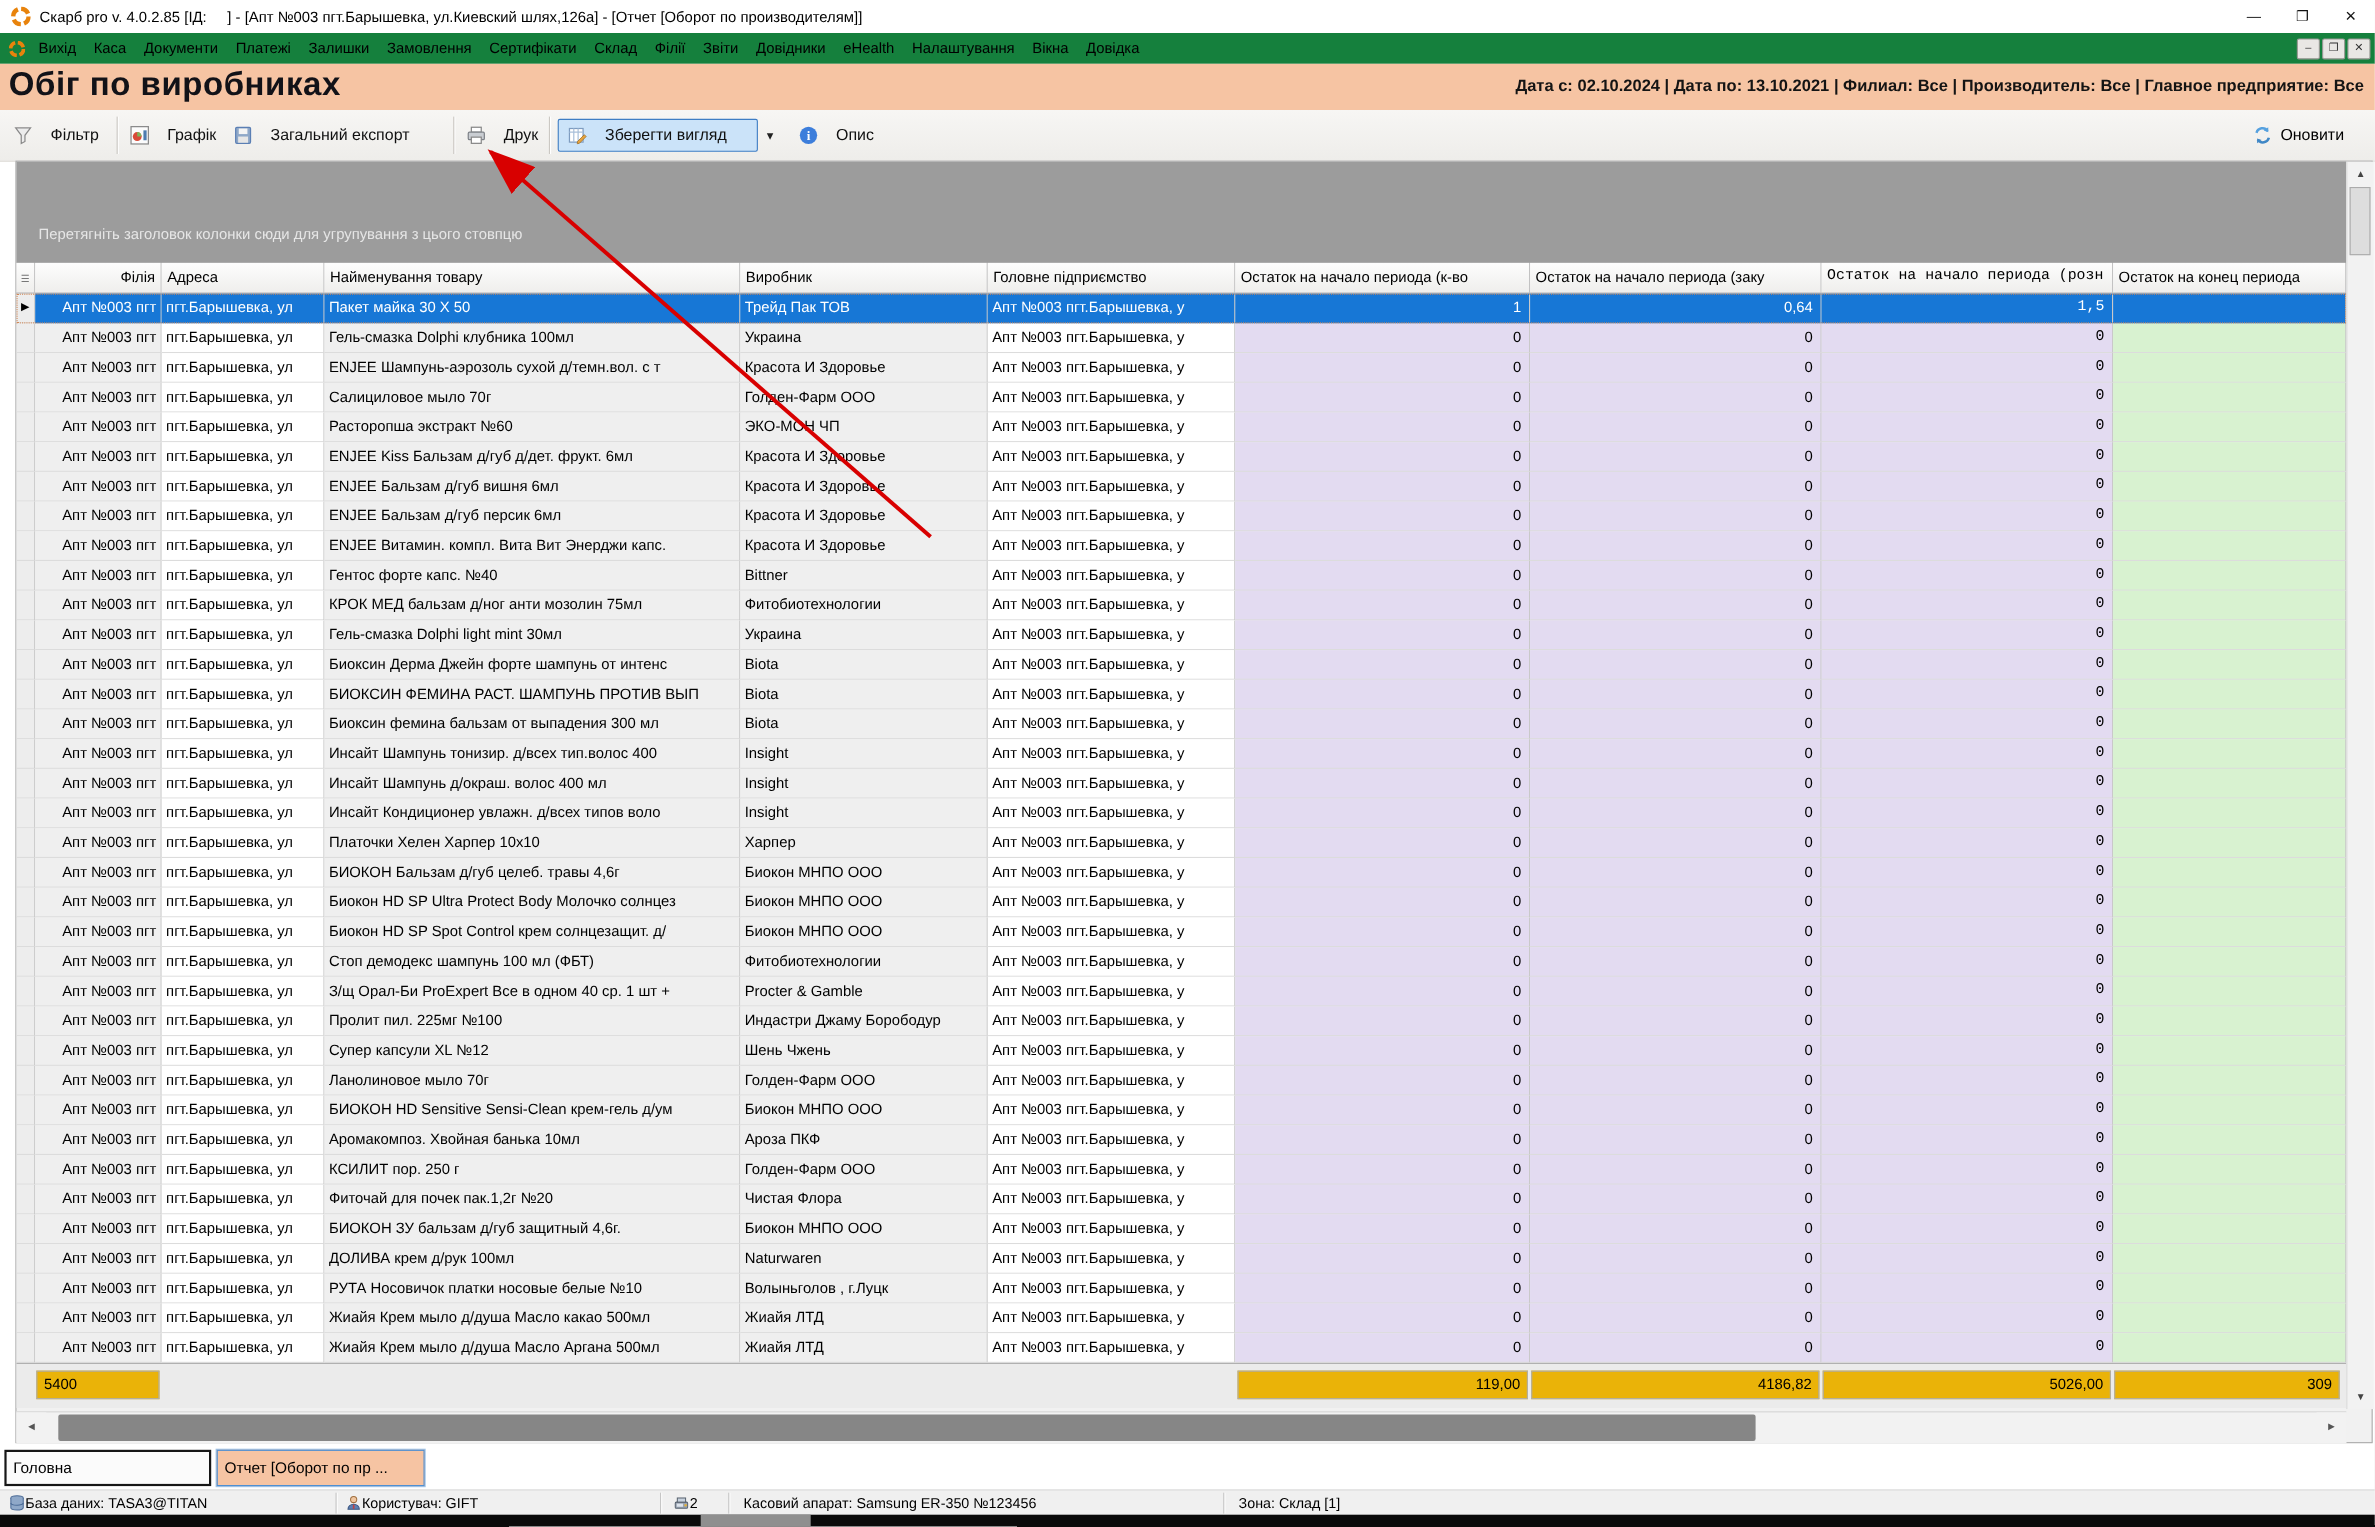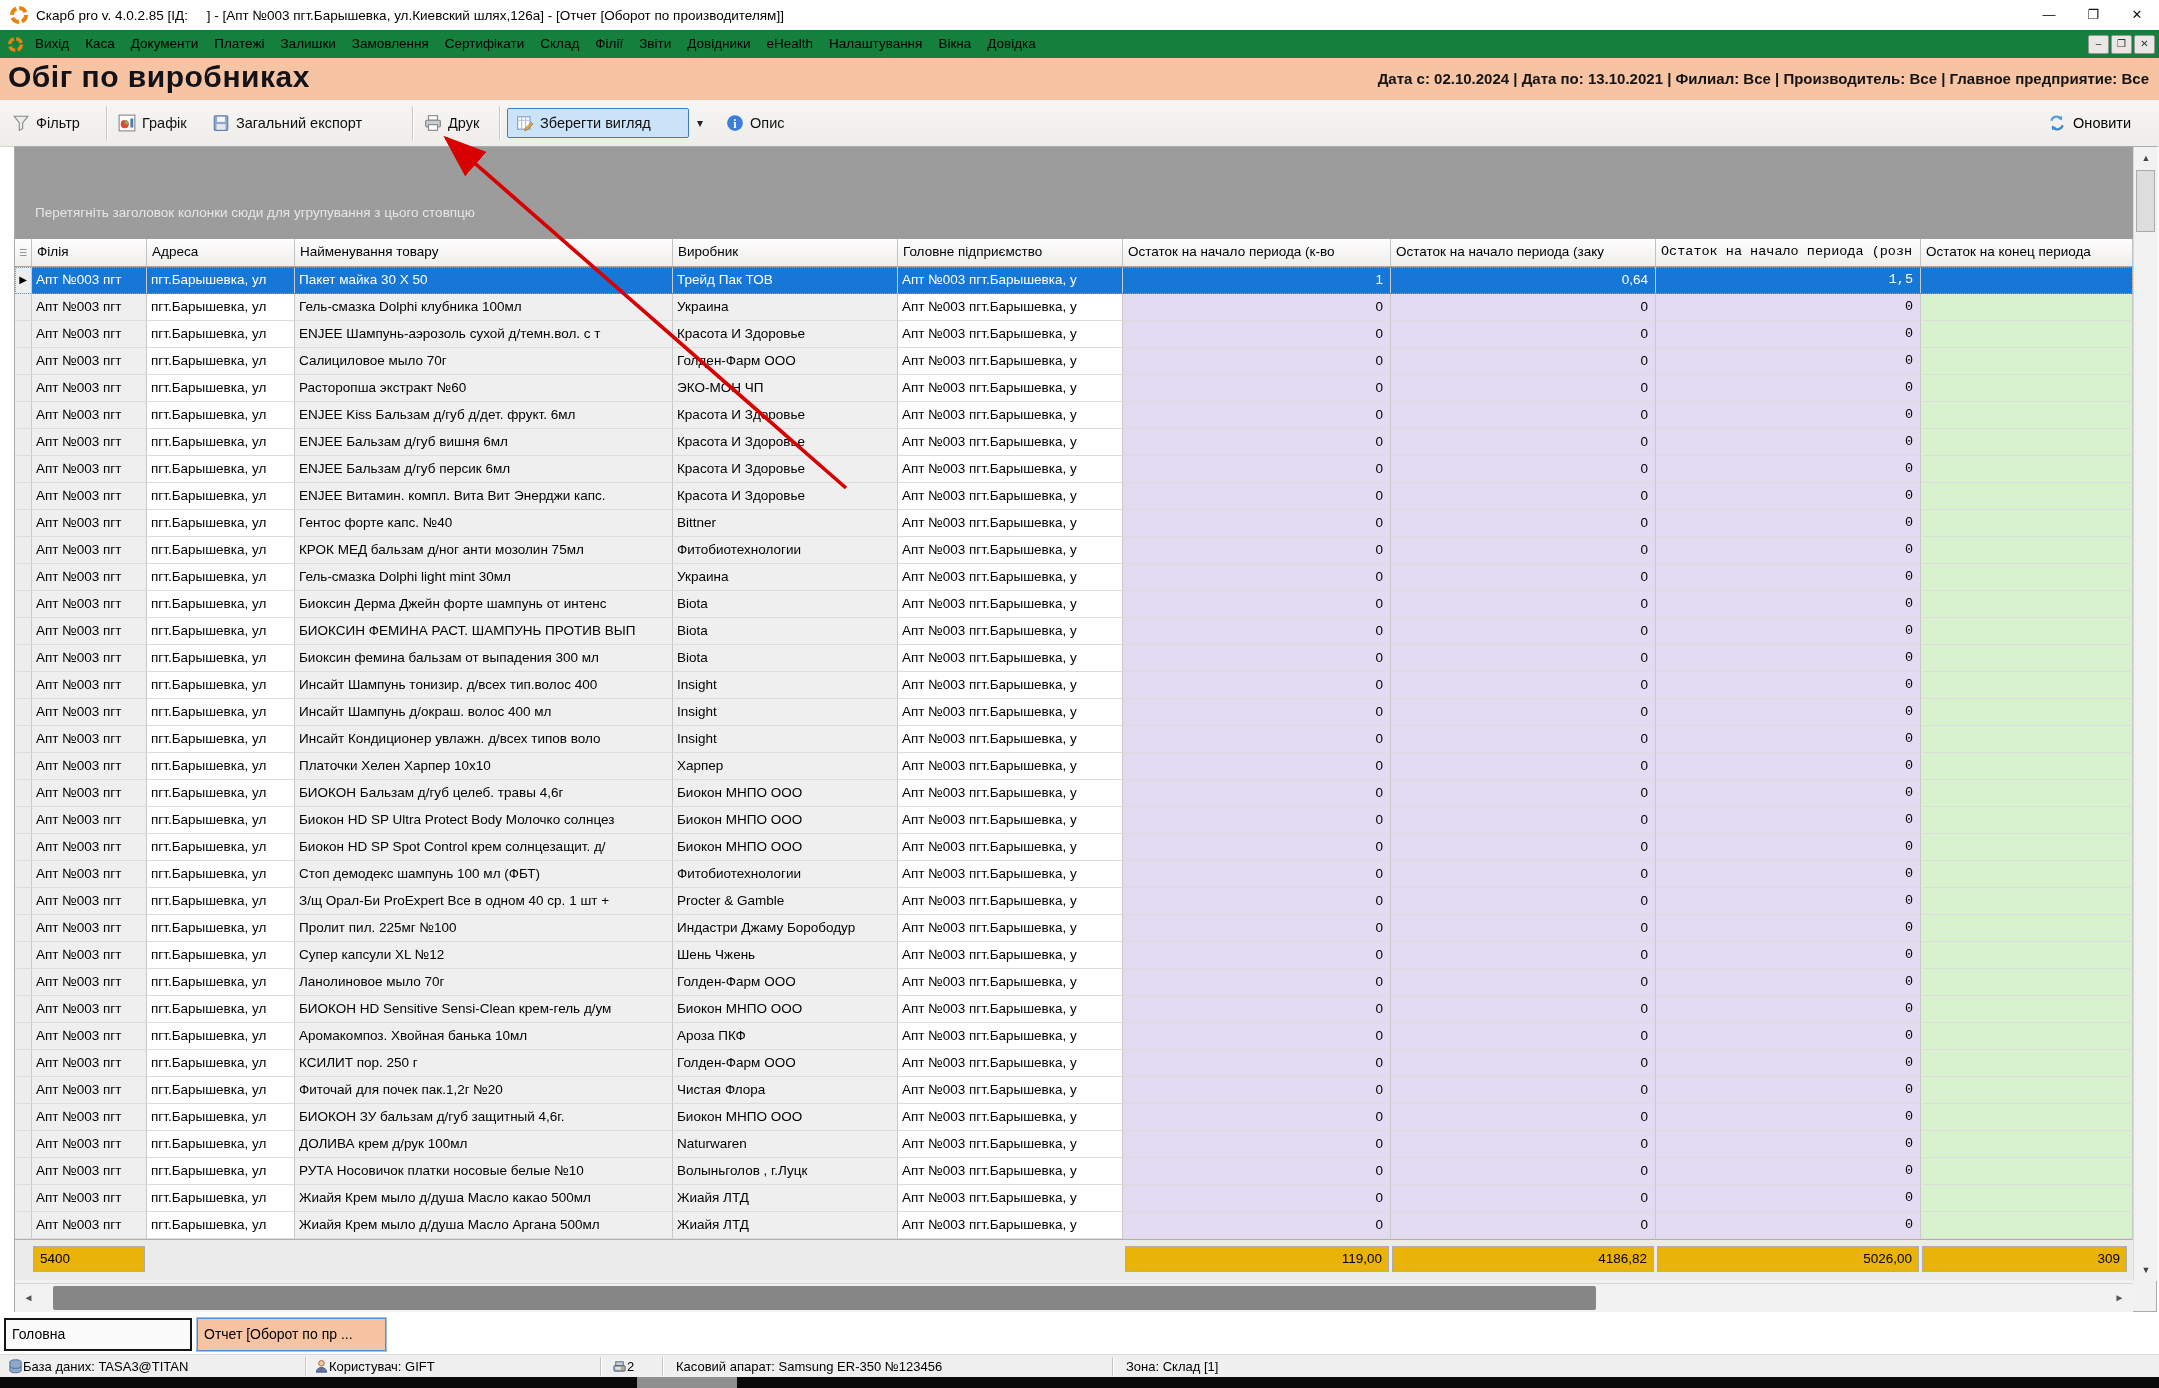--- a/index.html
+++ b/index.html
@@ -20,40 +20,40 @@
   .mdi-btn{width:19px;height:17px;background:#E9E7E4;border:1px solid #9a9894;border-radius:2px;
            font-size:10px;line-height:15px;text-align:center;color:#333;}
 
   
   .oheader{position:absolute;left:0;top:58px;width:2159px;height:42px;background:#F6C4A3;}
   .oheader .big-title{position:absolute;left:8px;top:2px;font-size:30px;font-weight:bold;color:#121218;letter-spacing:.5px;}
   .oheader .filters{position:absolute;right:10px;top:0;height:42px;line-height:42px;font-size:15px;font-weight:bold;color:#141414;white-space:nowrap;}
 
   
   .toolbar{position:absolute;left:0;top:100px;width:2159px;height:46px;background:linear-gradient(#F7F6F4,#EEEDEA);border-bottom:1px solid #D9D6D1;}
-  .tbtn{position:absolute;top:8px;height:30px;display:flex;align-items:center;gap:6px;font-size:14.5px;color:#101010;white-space:nowrap;}
+  .tbtn{position:absolute;top:8px;height:30px;display:flex;align-items:center;gap:16px;font-size:14.5px;color:#101010;white-space:nowrap;}
   .tsep{position:absolute;top:6px;width:1px;height:34px;background:#CBC8C3;box-shadow:1px 0 0 #FFFFFF;}
   .save-view{left:507px;width:182px;background:#CBE3F9;border:1px solid #3E7DC4;border-radius:2px;box-sizing:border-box;padding:0 8px;justify-content:flex-start;}
   .caret{position:absolute;left:697px;top:8px;height:30px;line-height:30px;font-size:12px;color:#222;}
   .refresh{position:absolute;right:28px;top:8px;height:30px;display:flex;align-items:center;gap:7px;font-size:14.5px;}
   .ticon{width:18px;height:18px;display:inline-block;}
 
   
   .grid-wrap{position:absolute;left:14px;top:146px;width:2143px;height:1166px;background:#F1F1F1;border:1px solid #ABABAB;box-sizing:border-box;}
   .group-panel{position:absolute;left:0;top:0;width:2118px;height:92px;background:#9C9C9C;}
   .group-hint{position:absolute;left:20px;top:58px;font-size:13.5px;color:#E6E6E6;}
   .header-row{position:absolute;left:0;top:92px;width:2118px;height:28px;display:flex;}
   .hcell{box-sizing:border-box;height:28px;line-height:26px;padding:0 5px;border-right:1px solid #C2C2C2;border-bottom:1px solid #A6A6A6;
          background:linear-gradient(#FDFDFD,#EFEEEC);font-size:13.5px;overflow:hidden;white-space:nowrap;}
   .hcell.c0{padding:0;text-align:center;font-size:9px;color:#777;line-height:28px;}
   .grid-body{position:absolute;left:0;top:120px;width:2118px;}
   .grid-row{display:flex;}
   .cell{box-sizing:border-box;height:27px;line-height:26px;padding:0 4px;border-right:1px solid #C9C9C9;border-bottom:1px solid #DCDCDC;
         overflow:hidden;white-space:nowrap;font-size:13.5px;}
-  .c0{width:17px;} .c1{width:115px;} .c2{width:148px;} .c3{width:378px;} .c4{width:225px;} .c5{width:225px;}
+  .c0{width:17px;} .c1{width:115px;text-align:right;} .c2{width:148px;} .c3{width:378px;} .c4{width:225px;} .c5{width:225px;}
   .c6{width:268px;} .c7{width:265px;} .c8{width:265px;font-family:Liberation Mono, monospace;} .c9{width:212px;}
   .bg-g{background:#EFEFEF;} .bg-w{background:#FFFFFF;} .bg-l{background:#E3DBF1;} .bg-gr{background:#D8F2D0;}
   .num{text-align:right;padding-right:7px;}
   .cell.c0{background:#EDEDED;padding:0;text-align:center;font-size:10px;color:#111;}
   .grid-row.selected .cell{background:#1777D6;color:#fff;border-bottom-color:#1777D6;}
   .grid-row.selected .cell.c0{background:#EDEDED;color:#000;border-bottom-color:#DCDCDC;}
   .grid-row.selected{outline:1px dotted #D0895A;outline-offset:-1px;}
 
   .grid-footer{position:absolute;left:0;top:1092px;width:2118px;height:40px;background:#EBEBEB;border-top:1px solid #B0B0B0;}
   .fbox{position:absolute;top:6px;height:26px;line-height:24px;box-sizing:border-box;background:#eab308;border:1px solid #ADADAD;

